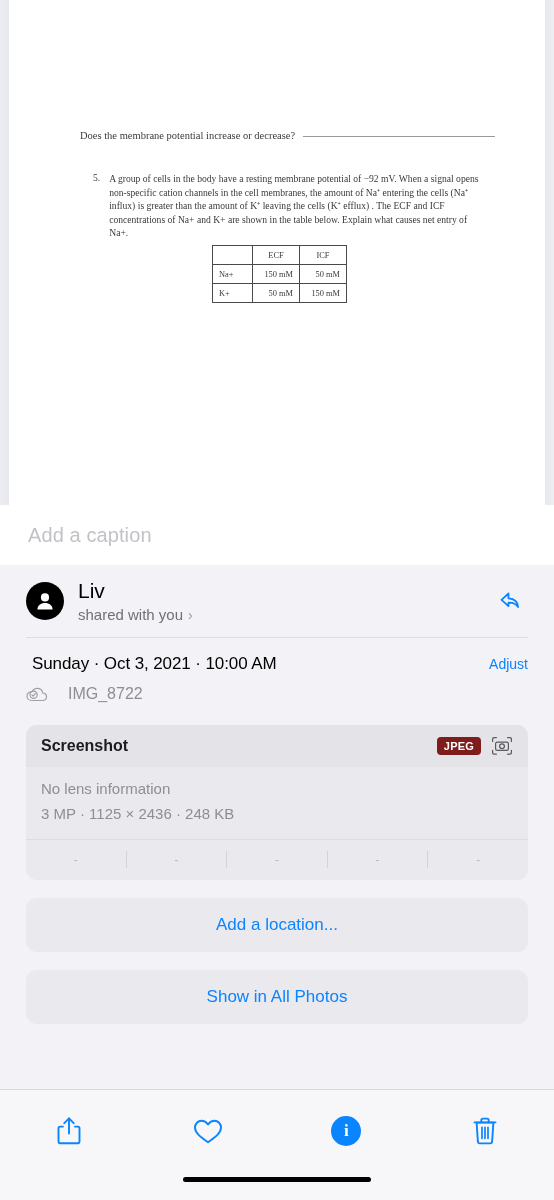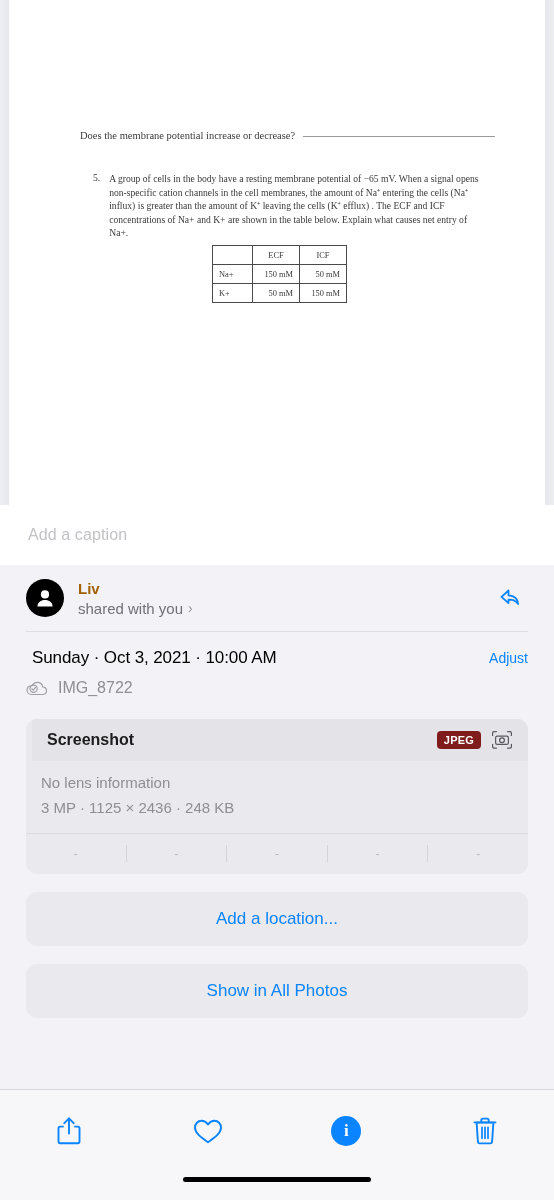--- a/index.html
+++ b/index.html
@@ -64,77 +64,76 @@
   .ion-table .blank { border:1.1px solid #4a4a4a; }
 
   
   .caption-area {
     height:60px;
     background:#ffffff;
     display:flex; align-items:center;
     padding:0 28px;
   }
   .caption-placeholder {
-    font-size:16px; color:#c2c2c7; letter-spacing:0.1px;
+    font-size:20px; color:#c2c2c7; letter-spacing:0.1px;
   }
 
   
   .info-sheet {
     background:#f2f2f7;
     height:525px;
     padding:0 0;
   }
 
   .shared-row {
     display:flex; align-items:center;
     padding:14px 26px 14px 26px;
     gap:14px;
   }
   .avatar {
     width:38px; height:38px; border-radius:50%;
     background:#000; flex:none;
     display:flex; align-items:center; justify-content:center;
   }
   .shared-text { flex:1; display:flex; flex-direction:column; gap:3px; }
-  .shared-name { font-size:15px; font-weight:bold; color:#a16207; }
+  .shared-name { font-size:21px; font-weight:normal; color:#000000; }
   .shared-sub {
     font-size:15px; color:#707076;
     display:flex; align-items:center; gap:5px;
   }
   .chev { color:#9a9aa0; font-size:14px; }
   .reply-btn { flex:none; width:34px; height:30px; display:flex; align-items:center; justify-content:center; }
 
   .divider {
     height:1px; background:#dcdce1; margin:0 26px;
   }
 
   .date-block { padding:16px 26px 4px 26px; }
   .date-row {
     display:flex; align-items:baseline; justify-content:space-between;
   }
   .date-text { font-size:17px; color:#000; letter-spacing:-0.1px;margin-left:6px; }
   .adjust-link { font-size:14px; color:#0a84ff; }
   .file-row {
-    display:flex; align-items:flex-end; gap:10px;
+    display:flex; align-items:flex-end; gap:20px;
     margin-top:11px;
   }
   .file-name { font-size:16px; color:#8e8e93; }
 
   
   .meta-card {
     margin:18px 26px 0 26px;
     background:#e9e9ee;
     border-radius:11px;
     overflow:hidden;
   }
   .meta-head {
     display:flex; align-items:center;
     padding:11px 15px;
     background:#e3e3e8;
-    margin-left:6px;
   }
   .meta-title { flex:1; font-size:16px; font-weight:bold; color:#1c1c1e; }
   .jpeg-badge {
     background:#7f1d1d; color:#fff;
     font-size:11px; font-weight:bold;
     padding:3px 7px; border-radius:4px;
     letter-spacing:0.2px;
     margin-right:10px;
   }
   .meta-body { padding:10px 15px 12px 15px; }
@@ -198,21 +197,21 @@
   <div class="doc">
 
     <div class="doc-q-line">
       <span>Does the membrane potential increase or decrease?</span>
       <span class="answer-rule"></span>
     </div>
 
     <div class="doc-item">
       <div class="doc-num">5.</div>
       <div class="doc-body">
-        <span>A group of cells in the body have a resting membrane potential of −65 mV.  When a signal</span>
+        <span>A group of cells in the body have a resting membrane potential of −92 mV.  When a signal</span>
         <span>opens non-specific cation channels in the cell membranes, the amount of Na⁺ entering the</span>
         <span>cells (Na⁺ influx) is greater than the amount of K⁺ leaving the cells (K⁺ efflux) . The ECF and</span>
         <span>ICF concentrations of Na+ and K+ are shown in the table below. Explain what causes net</span>
         <span>entry of Na+.</span>
       </div>
     </div>
 
     <table class="ion-table">
       <tbody>
           <tr>

